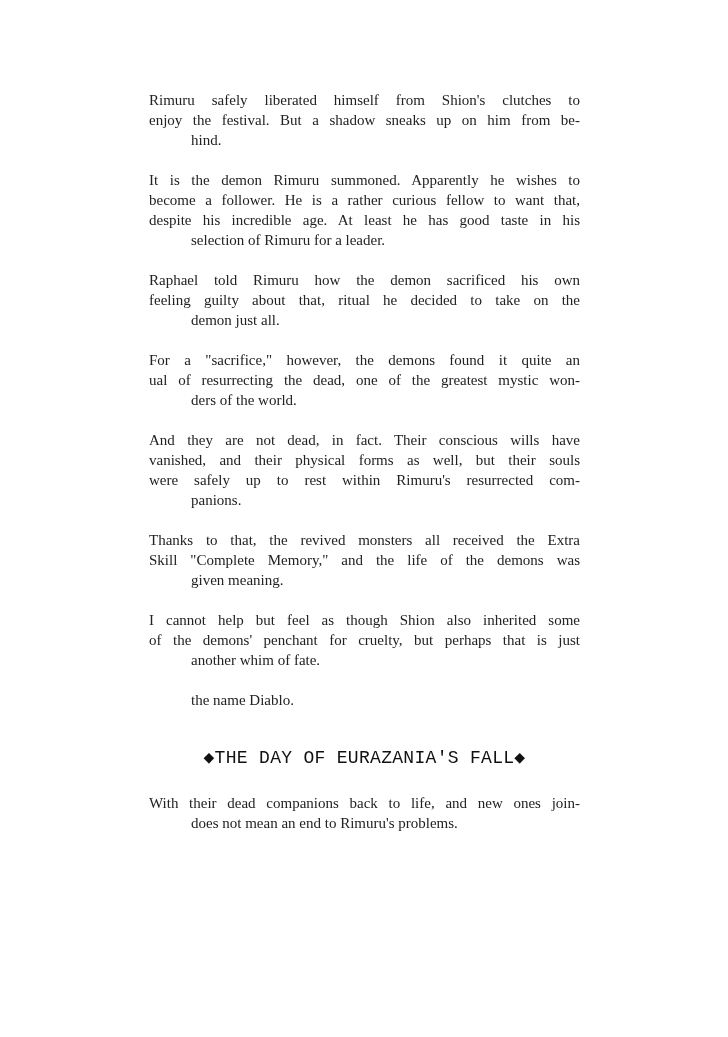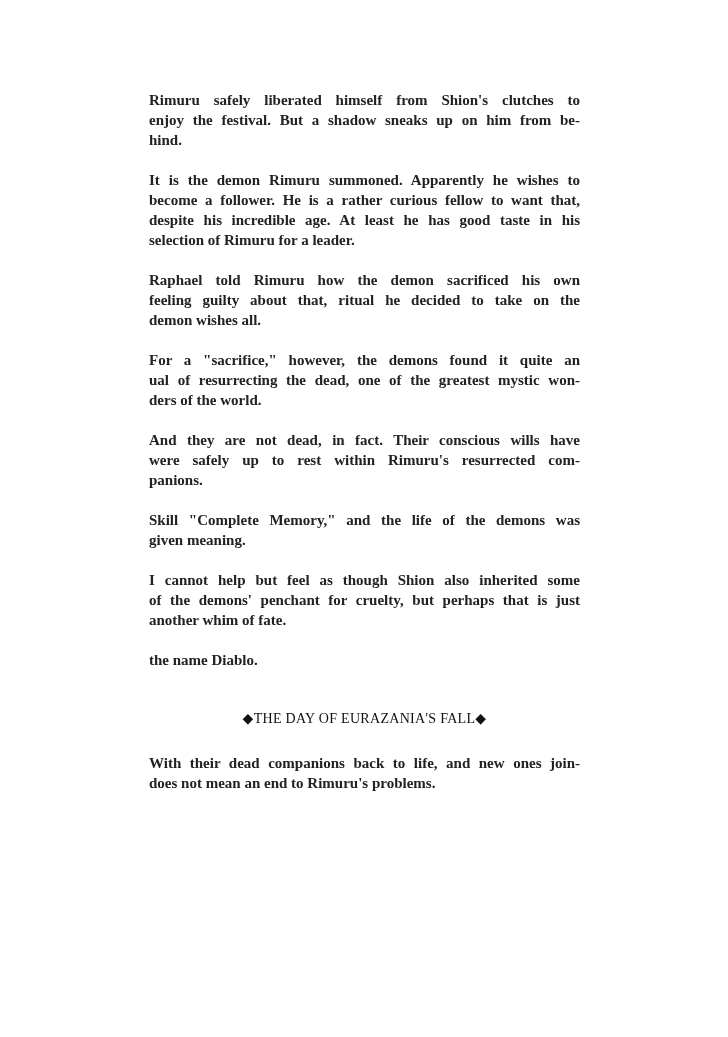--- a/index.html
+++ b/index.html
@@ -26,29 +26,29 @@
     margin: 0 0 20px 0;
   }
   .text-line {
     font-family: "Liberation Serif", serif;
     font-size: 15px;
     line-height: 20px;
     min-height: 20px;
     color: #222222;
     text-align: justify;
     text-align-last: justify;
-    font-weight: bold;
   }
   .text-line.last-line {
     text-align-last: left;
+    margin-left: 42px;
   }
   .section-heading {
     margin: 17px 0 23px 0;
-    font-family: Liberation Serif, serif;
-    font-size: 14px;
+    font-family: Liberation Mono, monospace;
+    font-size: 18px;
     line-height: 23px;
     letter-spacing: 0.3px;
     color: #111111;
     text-align: center;
     white-space: nowrap;
   }
 </style>
 </head>
 <body>
 
@@ -61,33 +61,35 @@
       </div>
       <div class="paragraph">
         <div class="text-line">It is the demon Rimuru summoned. Apparently he wishes to</div>
         <div class="text-line">become a follower. He is a rather curious fellow to want that,</div>
         <div class="text-line">despite his incredible age. At least he has good taste in his</div>
         <div class="text-line last-line">selection of Rimuru for a leader.</div>
       </div>
       <div class="paragraph">
         <div class="text-line">Raphael told Rimuru how the demon sacrificed his own</div>
         <div class="text-line">feeling guilty about that, ritual he decided to take on the</div>
-        <div class="text-line last-line">demon wishes all.</div>
+        <div class="text-line last-line">demon just all.</div>
       </div>
       <div class="paragraph">
         <div class="text-line">For a "sacrifice," however, the demons found it quite an</div>
         <div class="text-line">ual of resurrecting the dead, one of the greatest mystic won-</div>
         <div class="text-line last-line">ders of the world.</div>
       </div>
       <div class="paragraph">
         <div class="text-line">And they are not dead, in fact. Their conscious wills have</div>
+        <div class="text-line">vanished, and their physical forms as well, but their souls</div>
         <div class="text-line">were safely up to rest within Rimuru's resurrected com-</div>
         <div class="text-line last-line">panions.</div>
       </div>
       <div class="paragraph">
+        <div class="text-line">Thanks to that, the revived monsters all received the Extra</div>
         <div class="text-line">Skill "Complete Memory," and the life of the demons was</div>
         <div class="text-line last-line">given meaning.</div>
       </div>
       <div class="paragraph">
         <div class="text-line">I cannot help but feel as though Shion also inherited some</div>
         <div class="text-line">of the demons' penchant for cruelty, but perhaps that is just</div>
         <div class="text-line last-line">another whim of fate.</div>
       </div>
       <div class="paragraph">
         <div class="text-line last-line">the name Diablo.</div>

